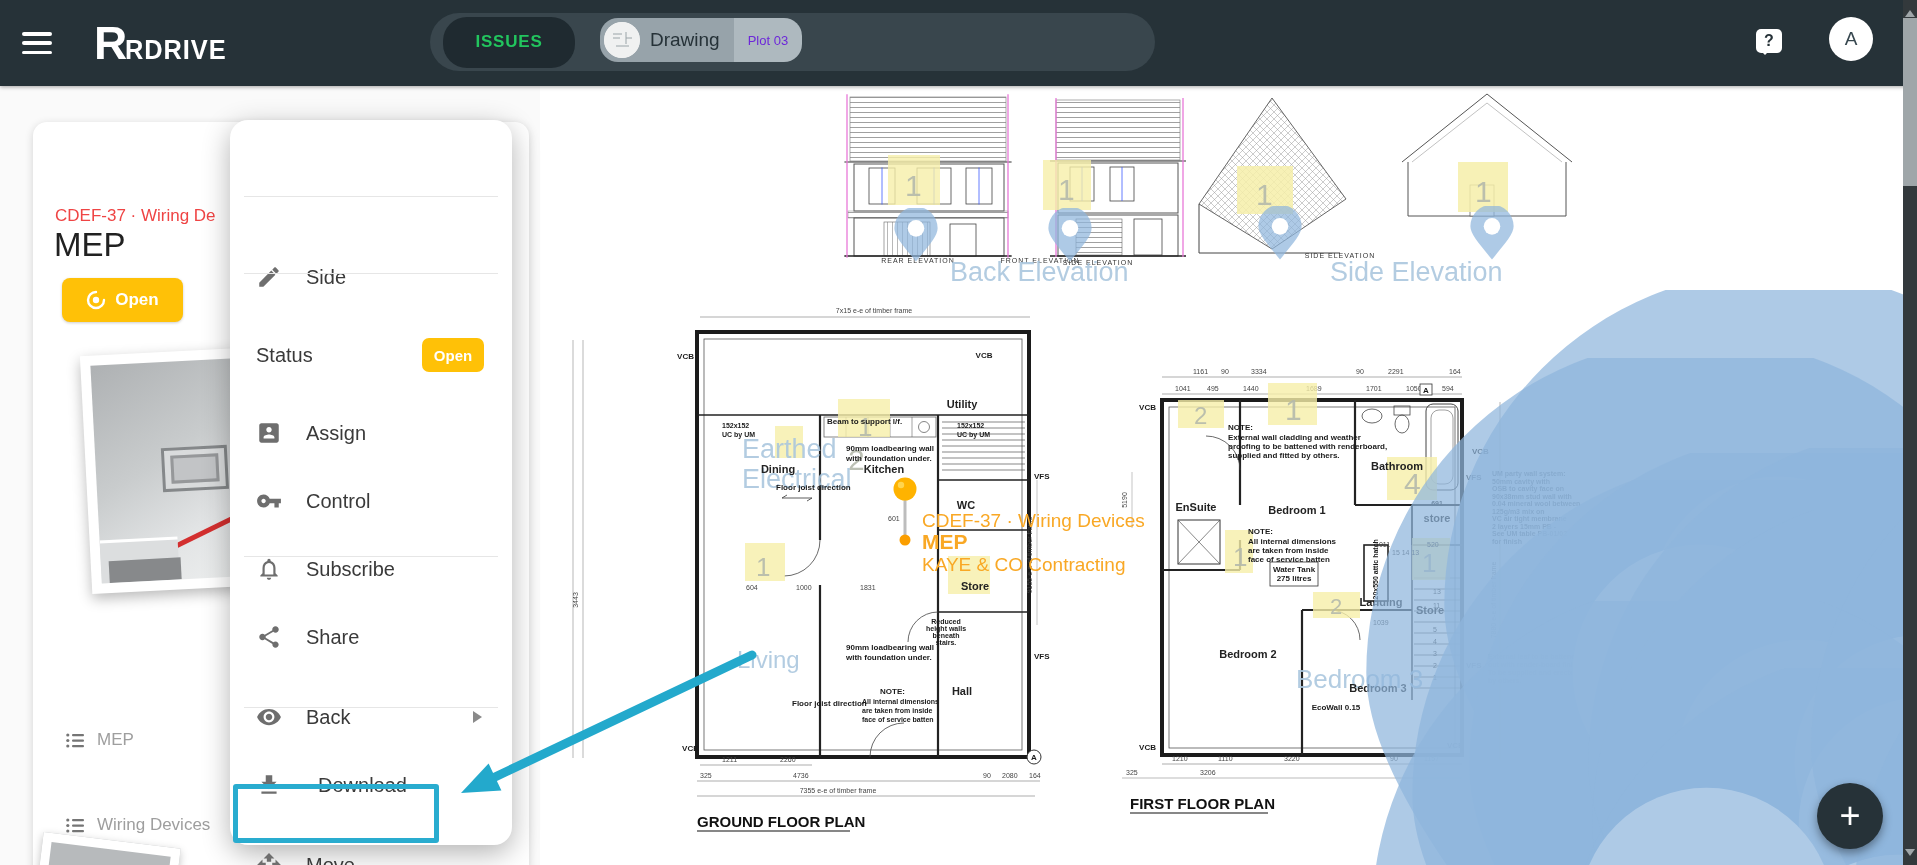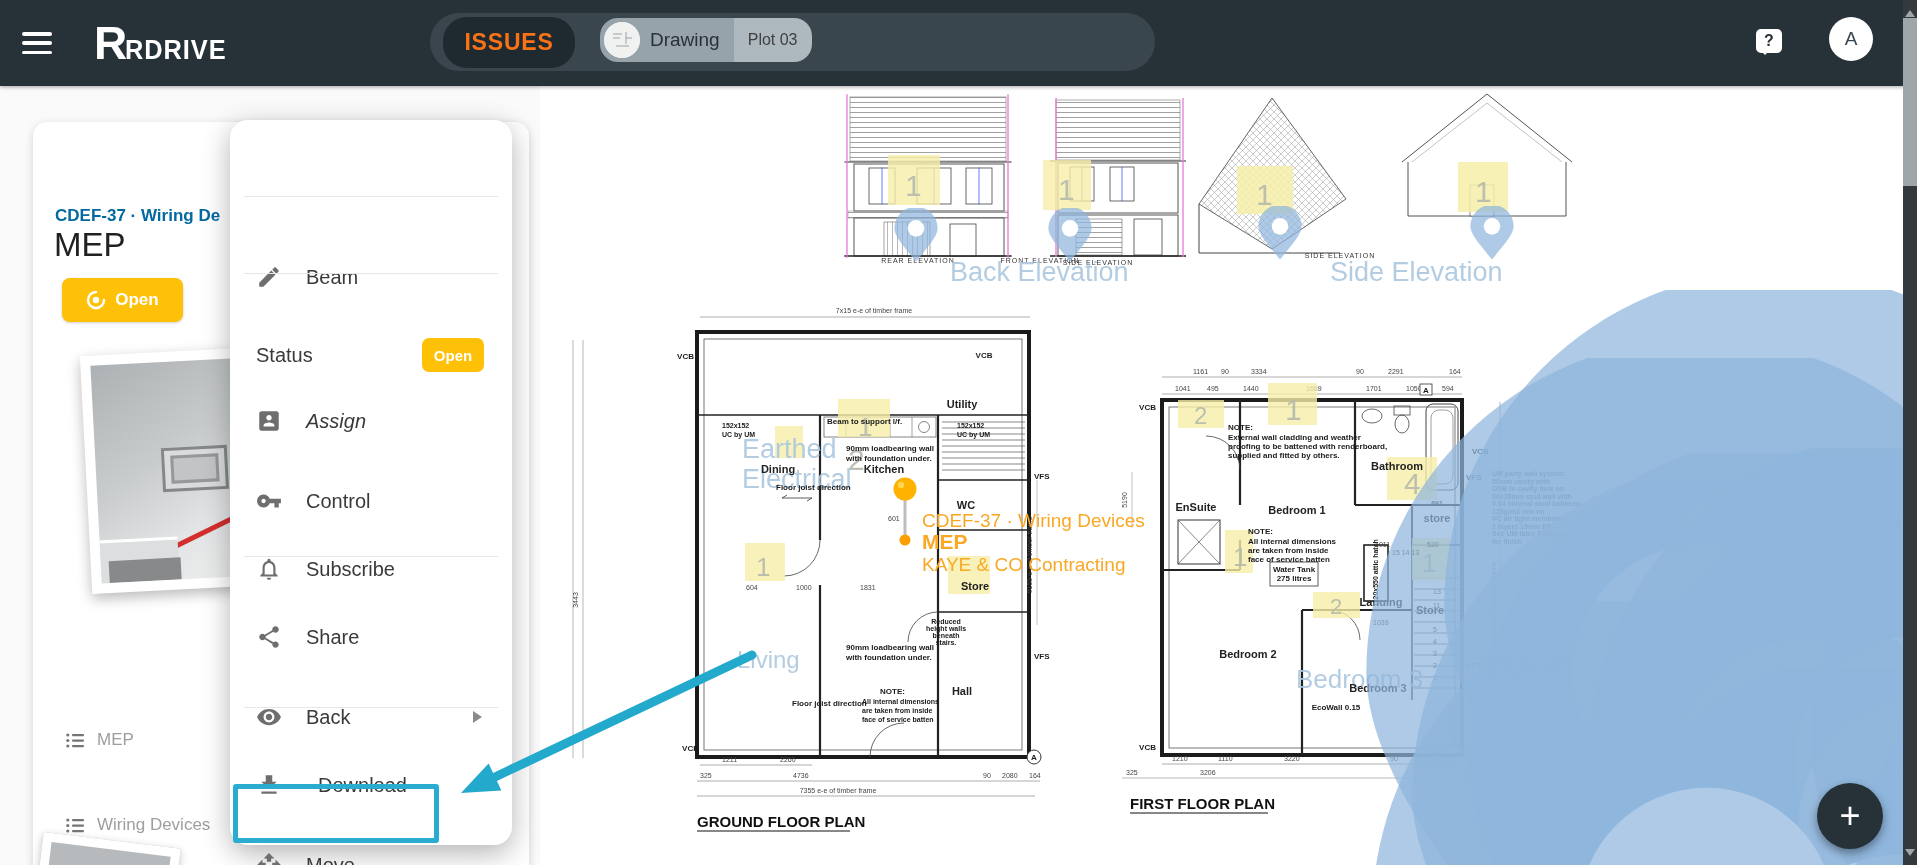--- a/index.html
+++ b/index.html
@@ -7,39 +7,39 @@
 
   
   .topbar{position:absolute;left:0;top:0;width:1917px;height:86px;background:#263238;z-index:20;
           display:flex;align-items:center;box-shadow:0 1px 4px rgba(0,0,0,.35);}
   .hamburger{width:30px;height:22px;margin-left:22px;display:flex;flex-direction:column;justify-content:space-between;cursor:pointer;}
   .hamburger span{display:block;height:3.5px;background:#fff;border-radius:2px;}
   .logo{display:flex;align-items:baseline;margin-left:42px;color:#fff;}
   .logo-glyph{font-size:46px;font-weight:700;line-height:46px;letter-spacing:-2px;}
   .logo-word{font-size:27px;font-weight:700;letter-spacing:1px;transform:scaleX(.94);transform-origin:left;}
   .searchpill{position:absolute;left:430px;top:13px;width:725px;height:58px;border-radius:29px;background:#39464D;display:flex;align-items:center;}
-  .issues-pill{margin-left:13px;width:132px;height:51px;border-radius:24px;background:#1F2A30;color:#f97316;
-               display:flex;align-items:center;justify-content:center;font-size:23px;font-weight:700;letter-spacing:.8px;cursor:pointer;}
+  .issues-pill{margin-left:13px;width:132px;height:51px;border-radius:24px;background:#1F2A30;color:#22c55e;
+               display:flex;align-items:center;justify-content:center;font-size:17px;font-weight:700;letter-spacing:.8px;cursor:pointer;}
   .doc-chip{position:absolute;left:170px;top:5px;height:44px;border-radius:18px;overflow:hidden;display:flex;cursor:pointer;}
   .chip-left{background:#97A3AA;display:flex;align-items:center;padding:0 14px 0 4px;}
   .chip-right{background:#AEB9BF;display:flex;align-items:center;padding:0 14px;}
   .chip-thumb{width:36px;height:36px;border-radius:50%;overflow:hidden;margin-right:10px;background:#f2f3f3;flex:none;}
   .chip-label{font-size:19px;color:#263238;}
-  .chip-name{font-size:16px;color:#404040;text-align:center;}
+  .chip-name{font-size:13px;color:#6d28d9;text-align:center;}
   .help-icon{position:absolute;left:1756px;top:29px;width:26px;height:24px;background:#fff;border-radius:5px;
              display:flex;align-items:center;justify-content:center;font-weight:700;font-size:16px;color:#263238;cursor:pointer;}
   .help-icon::after{content:"";position:absolute;left:5px;bottom:-6px;border:4px solid transparent;border-top-color:#fff;}
   .avatar{position:absolute;left:1829px;top:17px;width:44px;height:44px;border-radius:50%;background:#fff;
           display:flex;align-items:center;justify-content:center;font-size:19px;color:#37474F;cursor:pointer;}
 
   
   .card{position:absolute;left:33px;top:122px;width:496px;height:800px;background:#fff;border-radius:14px;
         box-shadow:0 2px 8px rgba(0,0,0,.16);z-index:5;}
   .card-header{position:absolute;left:203px;top:141px;width:27px;overflow:hidden;font-size:21px;color:#9E9E9E;white-space:nowrap;}
-  .card-ref{position:absolute;left:22px;top:84px;font-size:17px;color:#0369a1;white-space:nowrap;font-weight:bold;}
+  .card-ref{position:absolute;left:22px;top:84px;font-size:17px;color:#ef4444;white-space:nowrap;}
   .card-title{position:absolute;left:21px;top:104px;font-size:33px;font-weight:500;color:#212121;}
   .open-btn{position:absolute;left:29px;top:156px;width:121px;height:44px;background:#FFC107;border-radius:8px;border:none;
             display:flex;align-items:center;justify-content:center;gap:9px;cursor:pointer;box-shadow:0 1px 3px rgba(0,0,0,.2);}
   .open-btn span{color:#fff;font-size:17px;font-weight:700;}
   .photo{position:absolute;left:53px;top:230px;width:160px;height:238px;background:#fff;padding:10px;box-sizing:border-box;
          transform:rotate(-3deg);box-shadow:0 5px 14px rgba(0,0,0,.28);}
   .photo-img{position:relative;width:100%;height:100%;overflow:hidden;
              background:linear-gradient(150deg,#aeb1b3 0%,#c9cccd 45%,#e2e4e5 75%,#eceeee 100%);}
   .vent{position:absolute;right:8px;top:86px;width:60px;height:38px;border:3px solid #85888a;background:#d9dbdc;}
   .vent-inner{position:absolute;left:6px;top:5px;right:6px;bottom:5px;border:3px solid #96989a;background:#c2c4c6;}
@@ -481,29 +481,29 @@
       <span>Wiring Devices</span>
     </div>
   </div>
   <div class="card-header">De</div>
 
   <div class="menu">
     <div class="m-row" style="top:133px;">
       <svg class="mi" viewBox="0 0 24 24" fill="#6e6e6e">
           <path d="M3 17.2V21h3.8L17.9 9.9l-3.8-3.8L3 17.2zM20.7 7.1c.4-.4.4-1 0-1.4l-2.4-2.4c-.4-.4-1-.4-1.4 0l-1.9 1.9 3.8 3.8 1.9-1.9z"></path>
         </svg>
-      <span class="m-label">Beam</span>
+      <span class="m-label">Side</span>
     </div>
     <div class="m-div" style="top:76px;"></div>
     <div class="m-row" style="top:211px;">
       <span class="m-label">Status</span>
     </div>
     <div class="badge">Open</div>
     <div class="m-div" style="top:153px;"></div>
-    <div class="m-row" style="top:277px;font-style:italic;">
+    <div class="m-row" style="top:289px;">
       <svg class="mi" viewBox="0 0 24 24" fill="#6e6e6e">
           <path d="M19 3H5c-1.1 0-2 .9-2 2v14c0 1.1.9 2 2 2h14c1.1 0 2-.9 2-2V5c0-1.1-.9-2-2-2zm-7 3.5c1.4 0 2.5 1.1 2.5 2.5s-1.1 2.5-2.5 2.5S9.5 10.4 9.5 9 10.6 6.5 12 6.5zM17 17H7v-1.1c0-1.7 3.3-2.6 5-2.6s5 .9 5 2.6V17z"></path>
         </svg>
       <span class="m-label">Assign</span>
     </div>
     <div class="m-row" style="top:357px;">
       <svg class="mi" viewBox="0 0 24 24" fill="#6e6e6e">
           <path d="M12.65 10C11.83 7.67 9.61 6 7 6c-3.31 0-6 2.69-6 6s2.69 6 6 6c2.61 0 4.83-1.67 5.65-4H17v4h4v-4h2v-4H12.65zM7 14c-1.1 0-2-.9-2-2s.9-2 2-2 2 .9 2 2-.9 2-2 2z"></path>
         </svg>
       <span class="m-label">Control</span>

